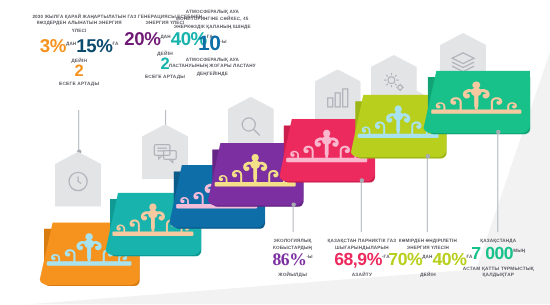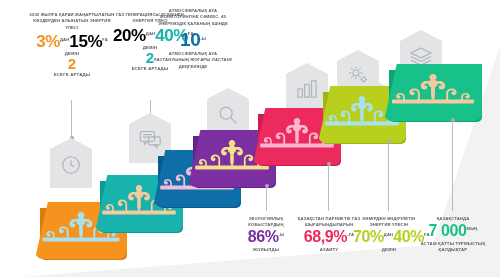--- a/index.html
+++ b/index.html
@@ -157,31 +157,31 @@
 </head>
 <body>
 
 <div id="stage">
 
   <div class="bg-slope"></div>
 
   <div class="topcol" style="left:27px; top:12px; width:90px;">
     <div class="tc-head">2030 ЖЫЛҒА ҚАРАЙ ЖАҢАРТЫЛАТЫН КӨЗДЕРДЕН АЛЫНАТЫН ЭНЕРГИЯ ҮЛЕСІ</div>
     <div class="tc-nums">
-      <span class="big" style="color:#f5931e;">3%</span><span class="suffix">ДАН</span><span class="big" style="color:#000000;">15%</span><span class="suffix">ҒА</span>
+      <span class="big" style="color:#f5931e;">3%</span><span class="suffix">ДАН</span><span class="big" style="color:#0c4a6e;">15%</span><span class="suffix">ҒА</span>
     </div>
     <div class="tc-mid">ДЕЙІН</div>
     <div class="tc-big2" style="color:#f5931e;">2</div>
     <div class="tc-foot">ЕСЕГЕ АРТАДЫ</div>
   </div>
 
   <div class="topcol" style="left:113px; top:12px; width:74px;">
     <div class="tc-head">ГАЗ ГЕНЕРАЦИЯСЫ ЕСЕБІНЕН ЭНЕРГИЯ ҮЛЕСІ</div>
     <div class="tc-nums">
-      <span class="big" style="color:#000000;">20%</span><span class="suffix">ДАН</span><span class="big" style="color:#17b3ac;">40%</span><span class="suffix">ҒА</span>
+      <span class="big" style="color:#701a75;">20%</span><span class="suffix">ДАН</span><span class="big" style="color:#17b3ac;">40%</span><span class="suffix">ҒА</span>
     </div>
     <div class="tc-mid">ДЕЙІН</div>
     <div class="tc-big2" style="color:#17b3ac;">2</div>
     <div class="tc-foot">ЕСЕГЕ АРТАДЫ</div>
   </div>
 
   <div class="topcol" style="left:153px; top:8px; width:80px;">
     <div class="tc-head">АТМОСФЕРАЛЫҚ АУА МОНИТОРИНГІНЕ СӘЙКЕС, 45 ЭНЕРКӨЗДІК ҚАЛАНЫҢ ІШІНДЕ</div>
     <div class="tc-nums" style="margin-top:3px;">
       <span class="big" style="color:#0d6ea8; font-size:19px;">10</span><span class="suffix">-Ы</span>
@@ -405,21 +405,21 @@
   </div>
 
   <div class="lead up" style="left:266px; top:186px; height:25px; z-index:8;"></div>
   <div class="lead up" style="left:328px; top:164px; height:47px; z-index:8;"></div>
   <div class="lead up" style="left:388px; top:142px; height:69px; z-index:8;"></div>
   <div class="lead up" style="left:452px; top:120px; height:91px; z-index:8;"></div>
 
   <div class="botcol" style="left:235px; top:216px; width:62px; z-index:9;">
     <div class="bc-head">ЭКОЛОГИЯЛЫҚ КОБЫСТАРДЫҢ</div>
     <div class="bc-num">
-      <span class="big" style="color:#7b2fa0;">86%</span><span class="suffix">-Ы</span>
+      <span class="big" style="color:#7b2fa0;font-family:Liberation Serif, serif;">86%</span><span class="suffix">-Ы</span>
     </div>
     <div class="bc-foot">ЖОЙЫЛДЫ</div>
   </div>
 
   <div class="botcol" style="left:296px; top:216px; width:66px; z-index:9;">
     <div class="bc-head">ҚАЗАҚСТАН ПАРНИКТІК ГАЗ ШЫҒАРЫНДЫЛАРЫН</div>
     <div class="bc-num">
       <span class="big" style="color:#ed2a5e;">68,9%</span><span class="suffix">-ҒА</span>
     </div>
     <div class="bc-foot">АЗАЙТУ</div>

